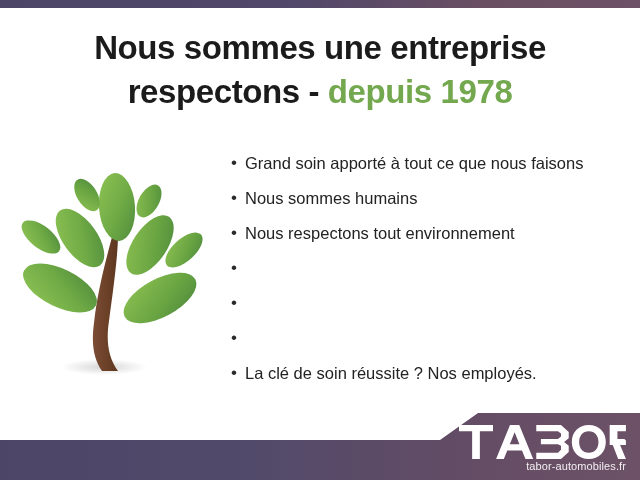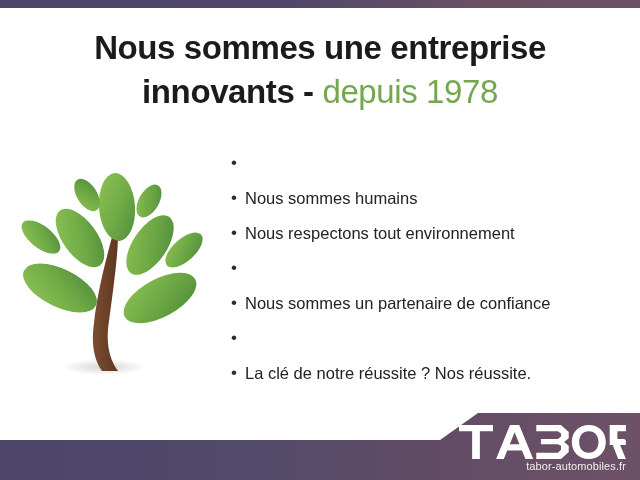--- a/index.html
+++ b/index.html
@@ -44,21 +44,21 @@
   .title-line {
     display: block;
     font-size: 33px;
     font-weight: bold;
     color: #1b1b1b;
     letter-spacing: -0.4px;
     white-space: nowrap;
   }
   .title-accent {
     color: #74a84f;
-    font-weight: normal;
+    font-weight: bold;
   }
   .title-dash {
     color: #1b1b1b;
   }
 
   
   #bullets {
     position: absolute;
     top: 152px;
     left: 231px;
@@ -126,21 +126,21 @@
 </style>
 </head>
 <body>
 
 <div id="slide">
 
   <div id="top-bar"></div>
 
   <div id="title-block">
     <span class="title-line">Nous sommes une entreprise</span>
-    <span class="title-line"><span class="title-dash">innovants - </span><span class="title-accent">depuis 1978</span></span>
+    <span class="title-line"><span class="title-dash">respectons - </span><span class="title-accent">depuis 1978</span></span>
   </div>
 
   <div id="tree">
     <svg viewBox="0 0 200 240" width="200" height="240" xmlns="http://www.w3.org/2000/svg" aria-hidden="true">
       <defs>
         <linearGradient id="lg" x1="0" y1="0" x2="1" y2="1">
           <stop offset="0%" stop-color="#8fc455"></stop>
           <stop offset="55%" stop-color="#6faa45"></stop>
           <stop offset="100%" stop-color="#4e8a3c"></stop>
         </linearGradient>
@@ -183,42 +183,42 @@
         <ellipse cx="48" cy="133" rx="19" ry="40" fill="url(#lg)" transform="rotate(-64 48 133)"></ellipse>
 
         <ellipse cx="148" cy="143" rx="19" ry="40" fill="url(#lg2)" transform="rotate(62 148 143)"></ellipse>
       </g>
     </svg>
   </div>
 
   <div id="bullets">
     <div class="bullet-row">
       <span class="bullet-dot">•</span>
+      <span class="bullet-text">Grand soin apporté à tout ce que nous faisons</span>
     </div>
     <div class="bullet-row">
       <span class="bullet-dot">•</span>
       <span class="bullet-text">Nous sommes humains</span>
     </div>
     <div class="bullet-row">
       <span class="bullet-dot">•</span>
       <span class="bullet-text">Nous respectons tout environnement</span>
     </div>
     <div class="bullet-row">
       <span class="bullet-dot">•</span>
     </div>
     <div class="bullet-row">
       <span class="bullet-dot">•</span>
-      <span class="bullet-text">Nous sommes un partenaire de confiance</span>
-    </div>
-    <div class="bullet-row">
-      <span class="bullet-dot">•</span>
-    </div>
-    <div class="bullet-row">
-      <span class="bullet-dot">•</span>
-      <span class="bullet-text">La clé de notre réussite ? Nos réussite.</span>
+    </div>
+    <div class="bullet-row">
+      <span class="bullet-dot">•</span>
+    </div>
+    <div class="bullet-row">
+      <span class="bullet-dot">•</span>
+      <span class="bullet-text">La clé de soin réussite ? Nos employés.</span>
     </div>
   </div>
 
   <div id="footer">
     <svg width="640" height="80" viewBox="0 0 640 80" xmlns="http://www.w3.org/2000/svg" aria-hidden="true">
       <defs>
         <linearGradient id="fg" x1="0" y1="0" x2="1" y2="0">
           <stop offset="0%" stop-color="#4c4568"></stop>
           <stop offset="40%" stop-color="#524a6a"></stop>
           <stop offset="72%" stop-color="#634c65"></stop>

